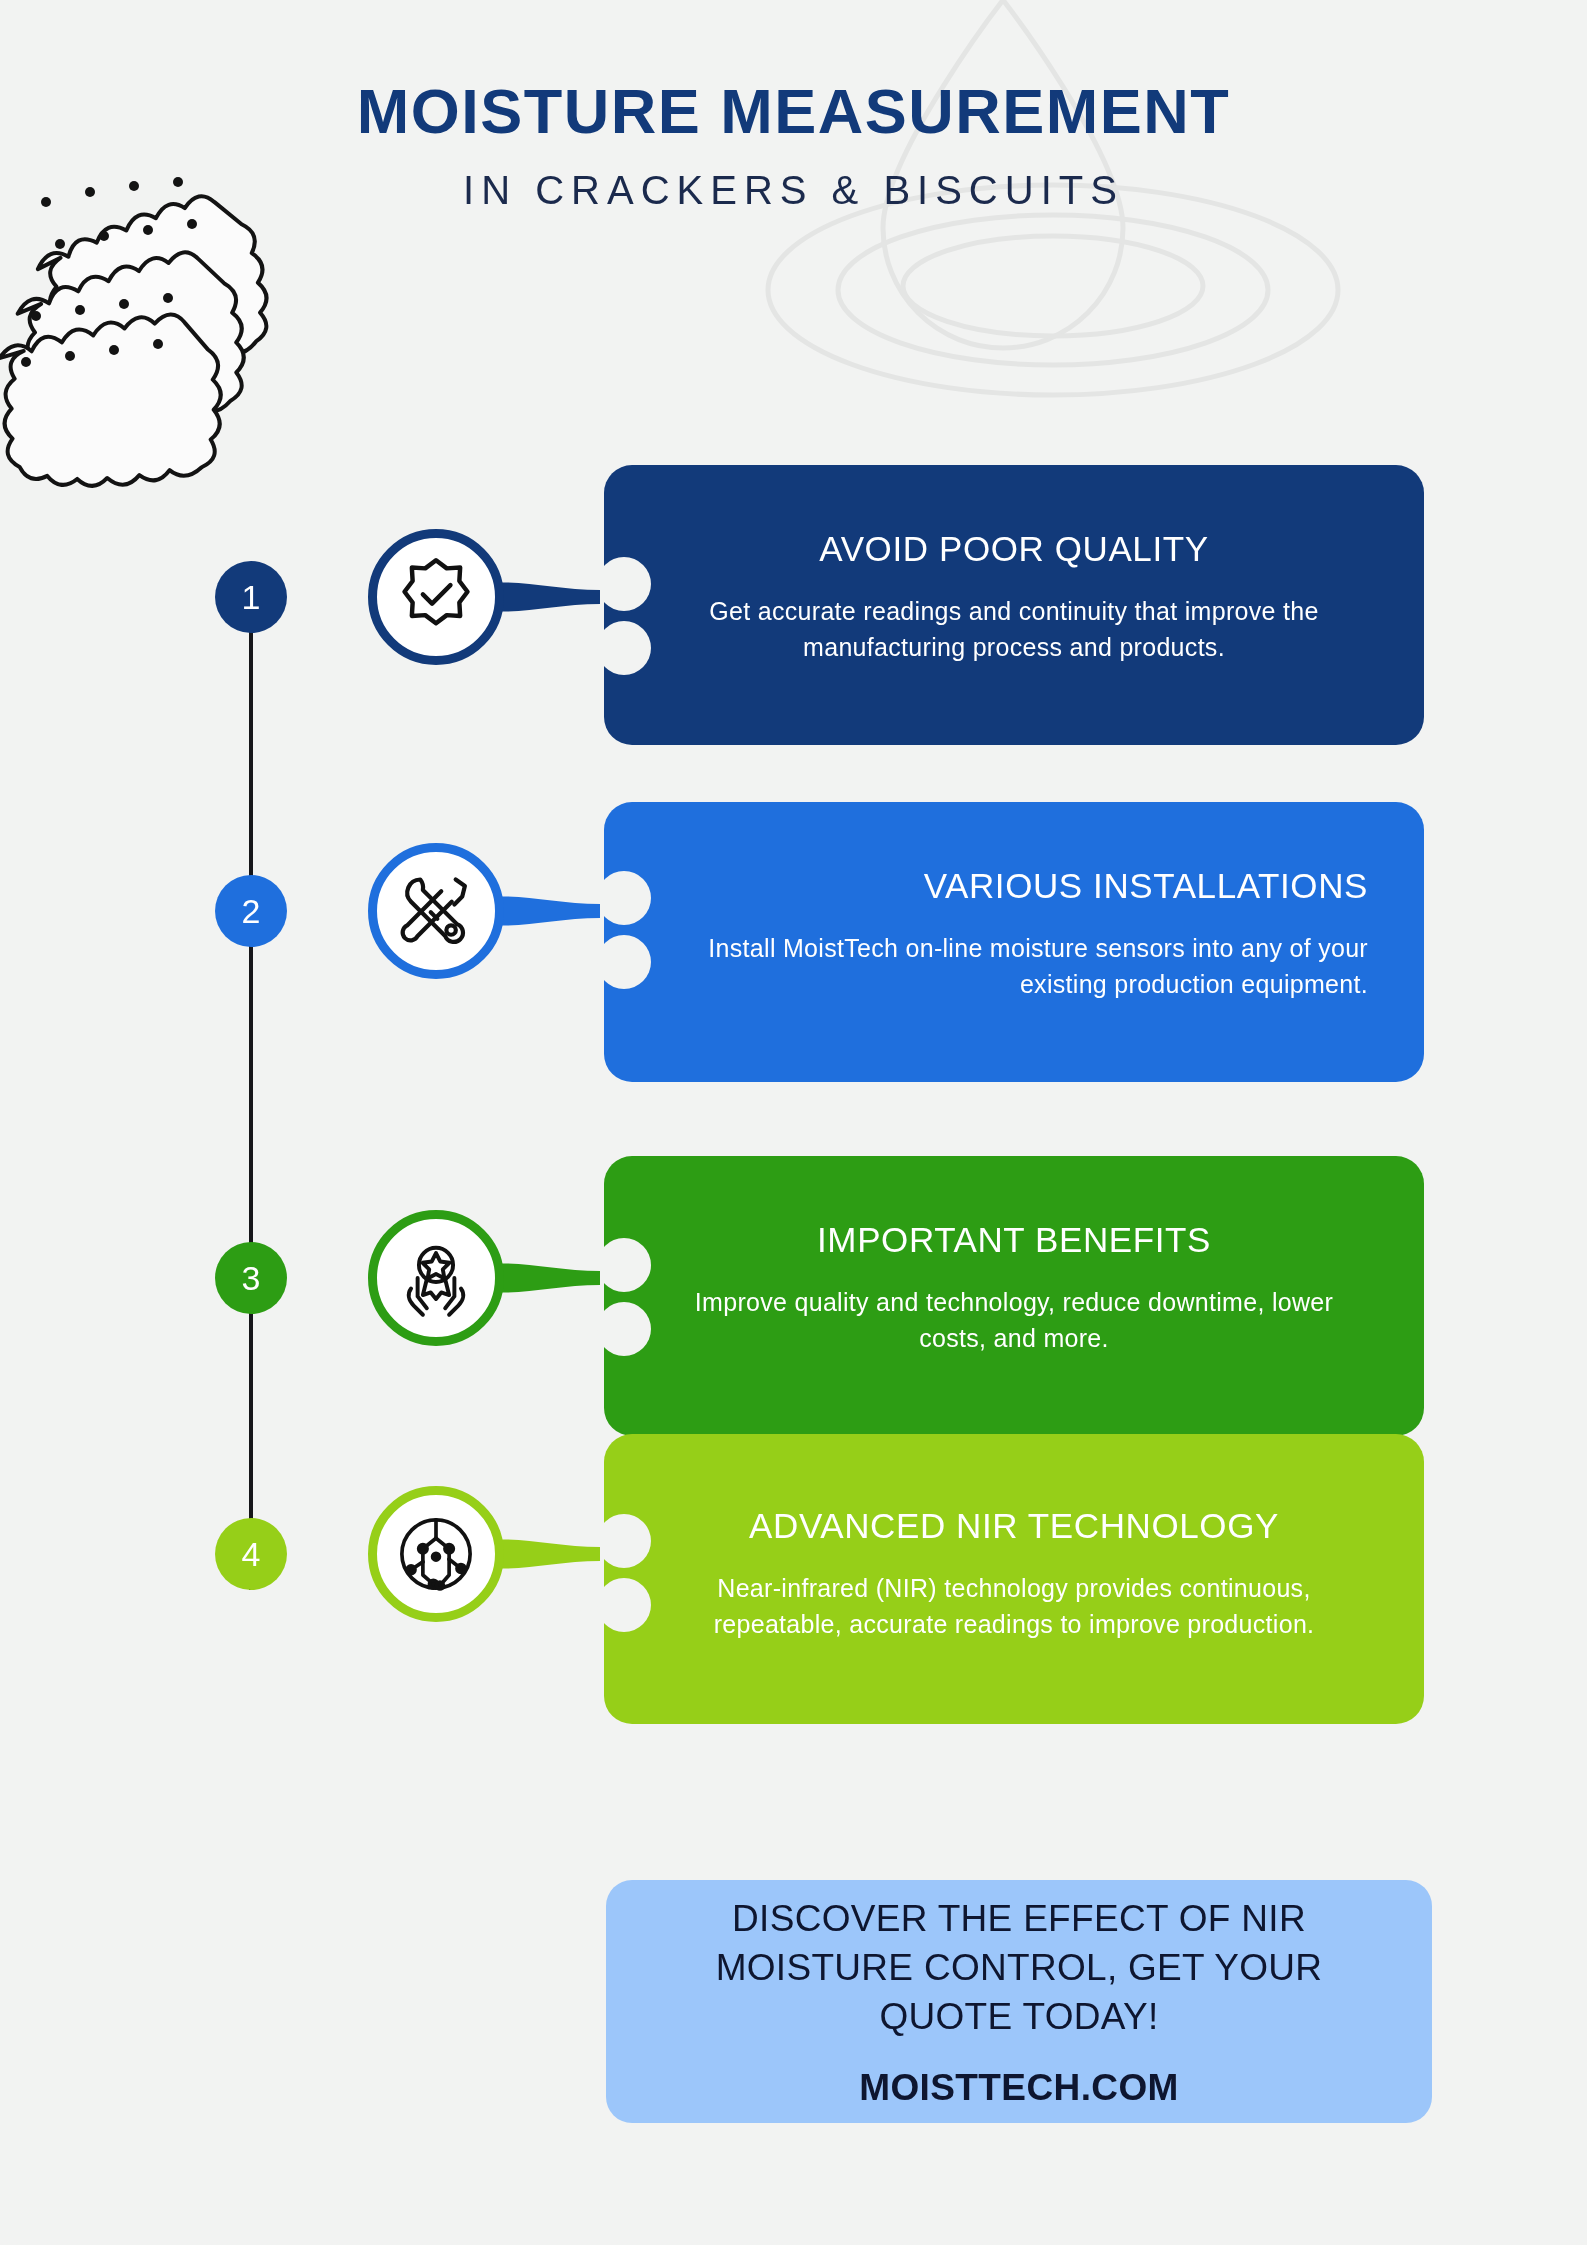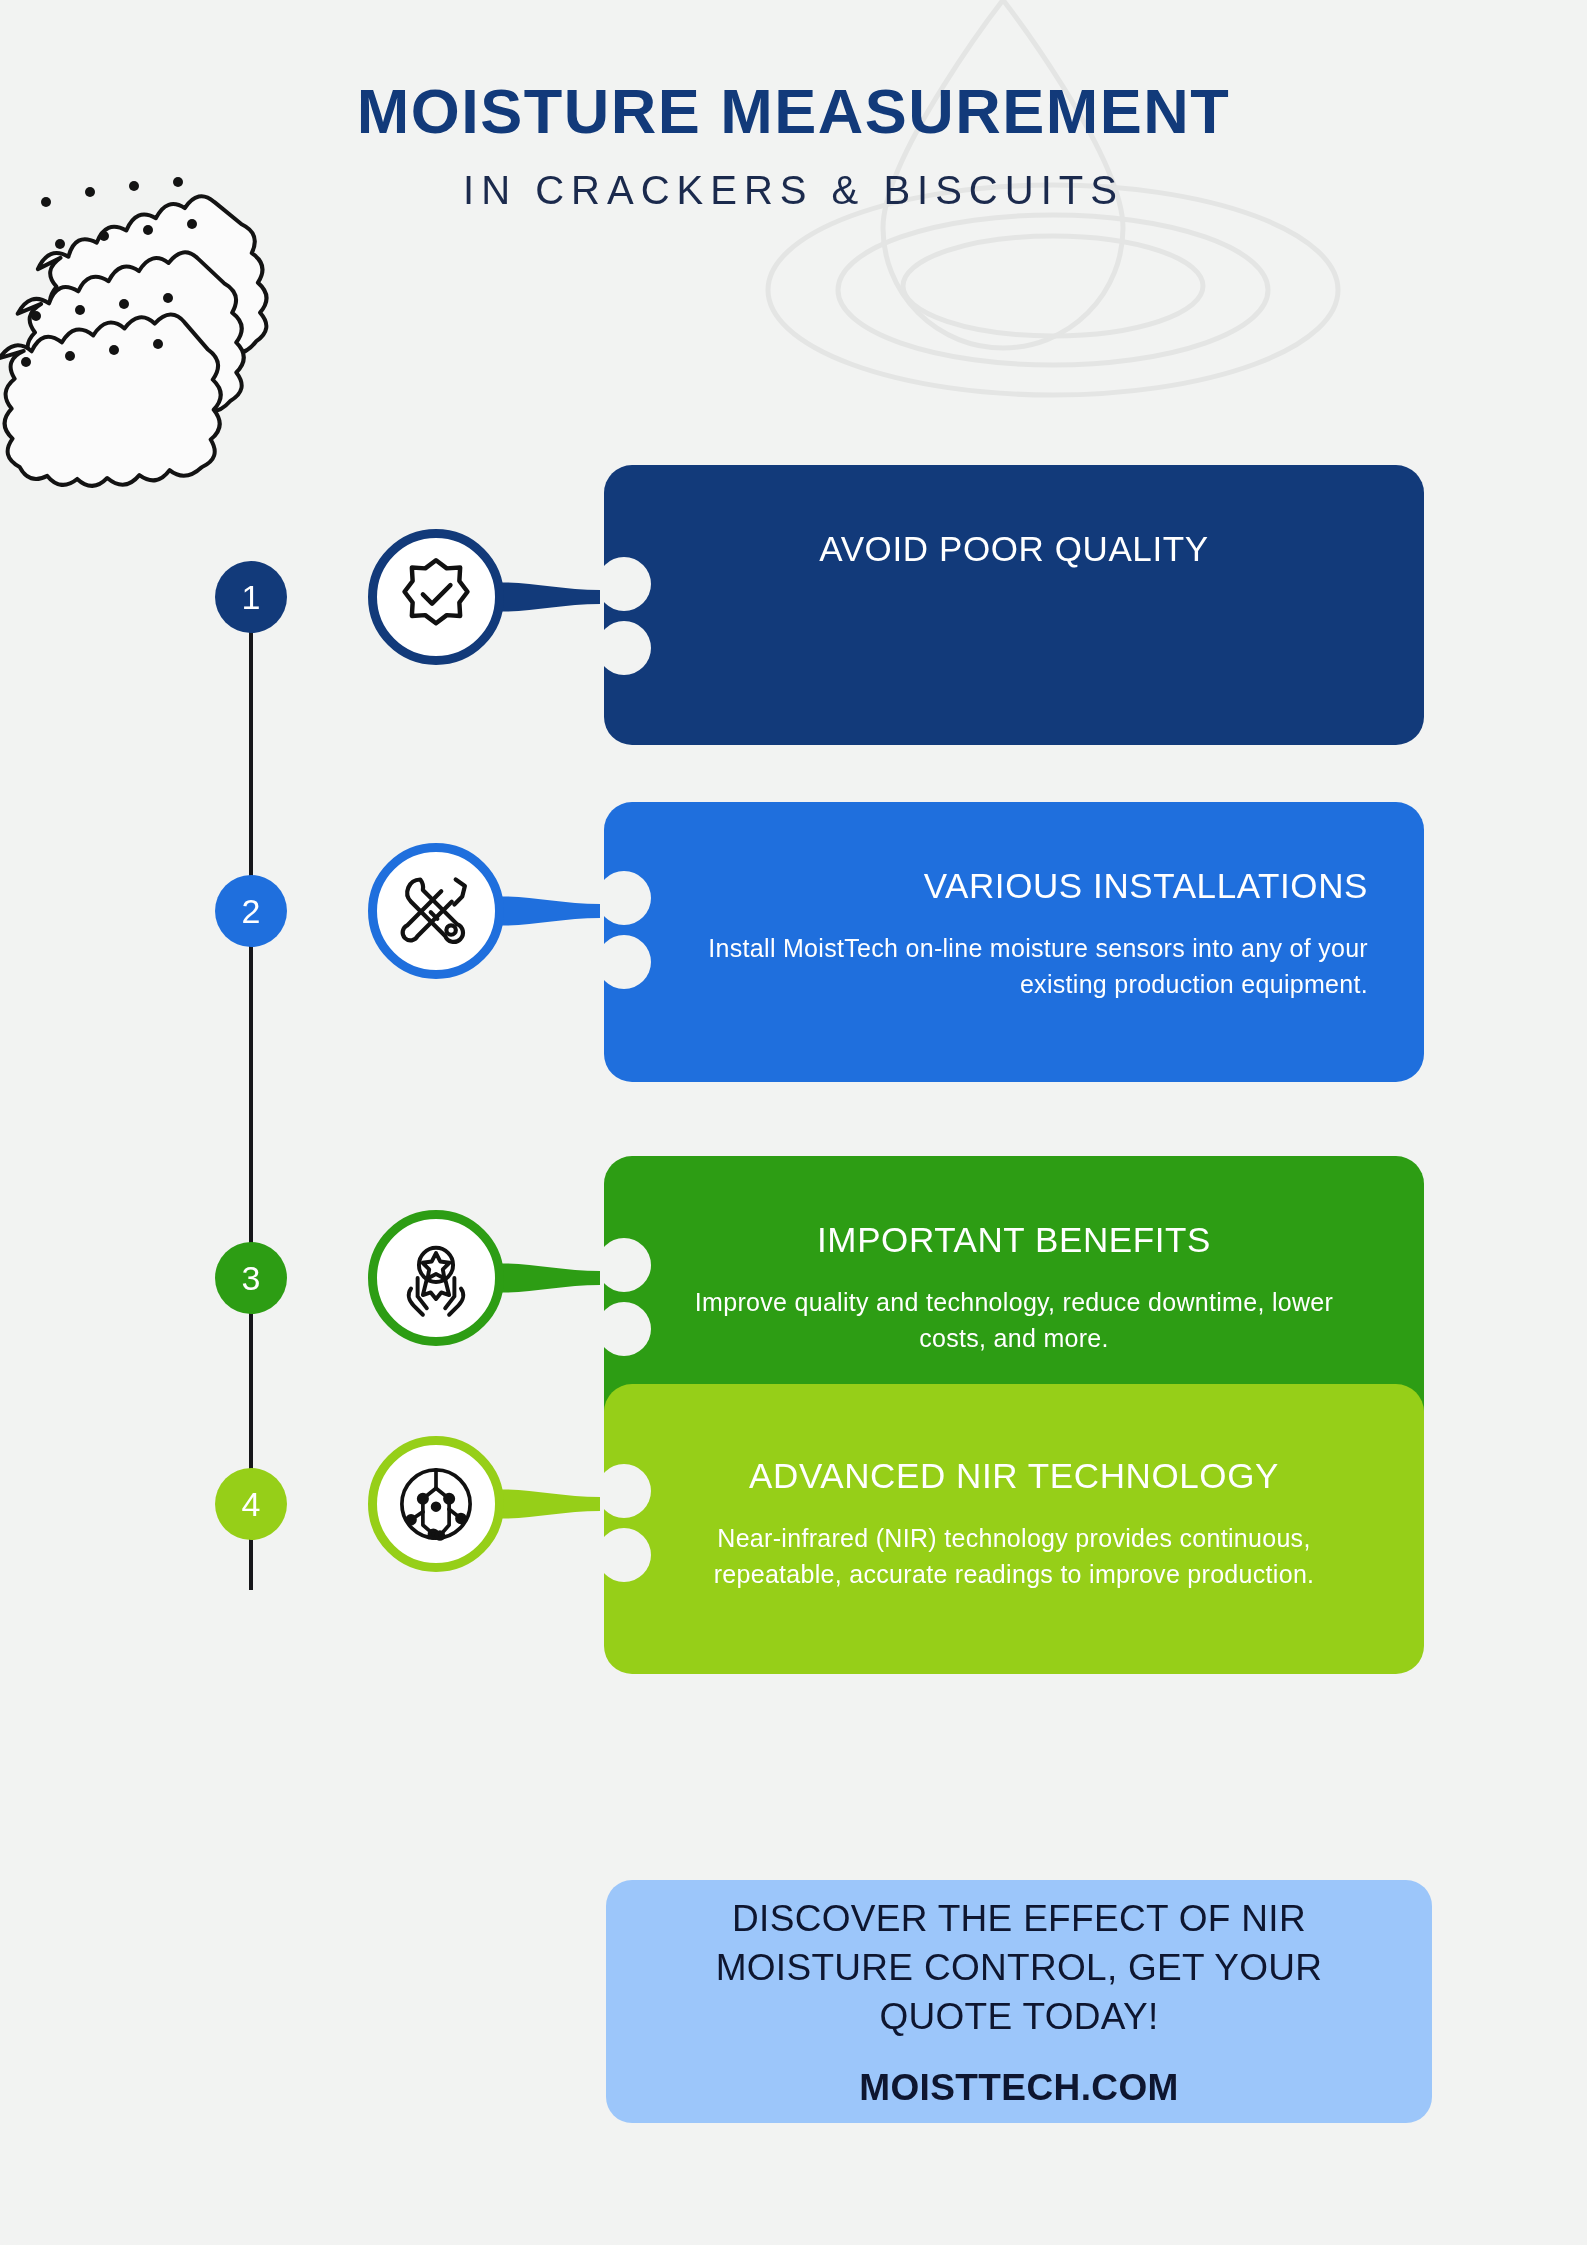--- a/index.html
+++ b/index.html
@@ -78,21 +78,21 @@
   .step {
     position: absolute;
     left: 0;
     width: 1587px;
     height: 290px;
     z-index: 4;
   }
   .step-1 { top: 465px; }
   .step-2 { top: 786px; }
   .step-3 { top: 1156px; text-decoration: underline; }
-  .step-4 { top: 1384px; }
+  .step-4 { top: 1434px; }
 
   
   .num-bubble {
     position: absolute;
     left: 215px;
     width: 72px;
     height: 72px;
     border-radius: 50%;
     display: flex;
     align-items: center;
@@ -306,20 +306,21 @@
   <div class="header">
     <div class="title">MOISTURE MEASUREMENT</div>
     <div class="subtitle">IN CRACKERS &amp; BISCUITS</div>
   </div>
 
   <div class="spine"></div>
 
   <div class="step step-1">
     <div class="card" style="background:#123a7a">
       <div class="card-title">AVOID POOR QUALITY</div>
+      <div class="card-body">Get accurate readings and continuity that improve the manufacturing process and products.</div>
     </div>
     <div class="notch" style="left:597px; top:92px;"></div>
     <div class="notch" style="left:597px; top:156px;"></div>
     <div class="tail">
       <svg viewBox="0 0 130 34" preserveAspectRatio="none" style="width:100%;height:100%">
         <path d="M0 6 C40 -4 80 10 130 10 L130 24 C80 24 40 38 0 28 Z" fill="#123a7a"></path>
       </svg>
     </div>
     <div class="icon-blob">
       <div class="ring" style="border-color:#123a7a"></div>

